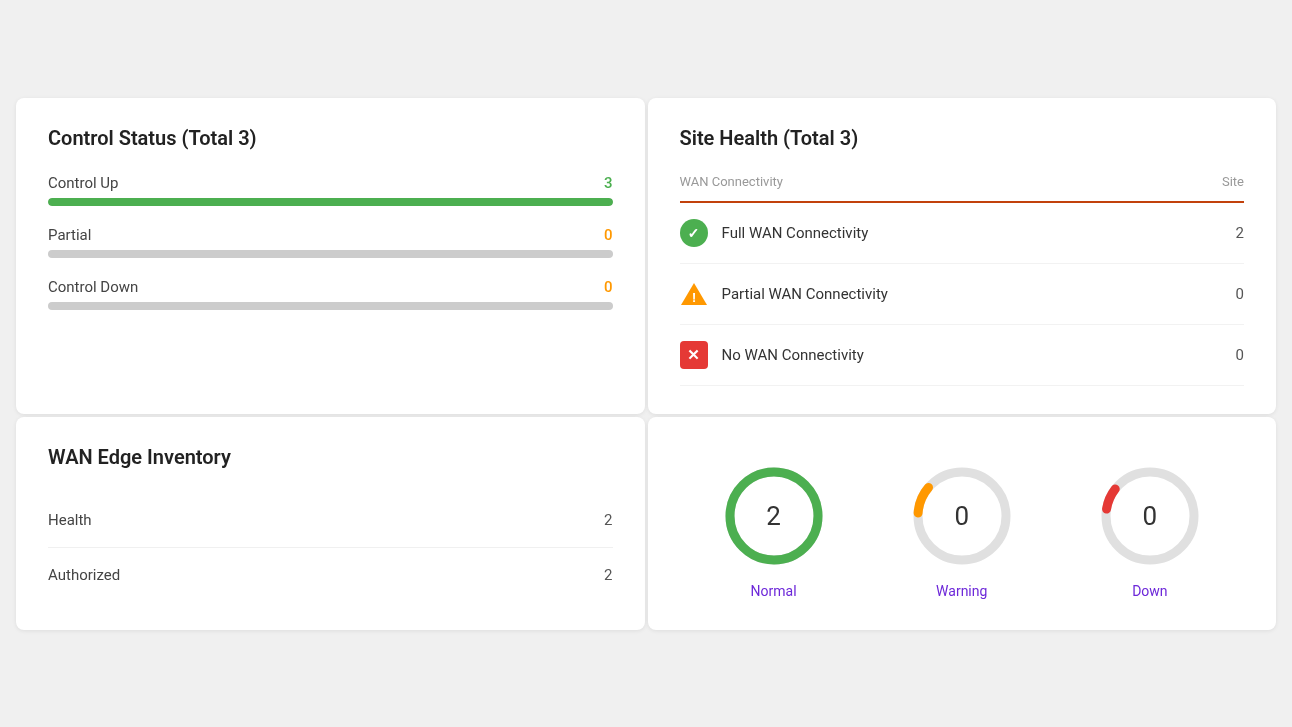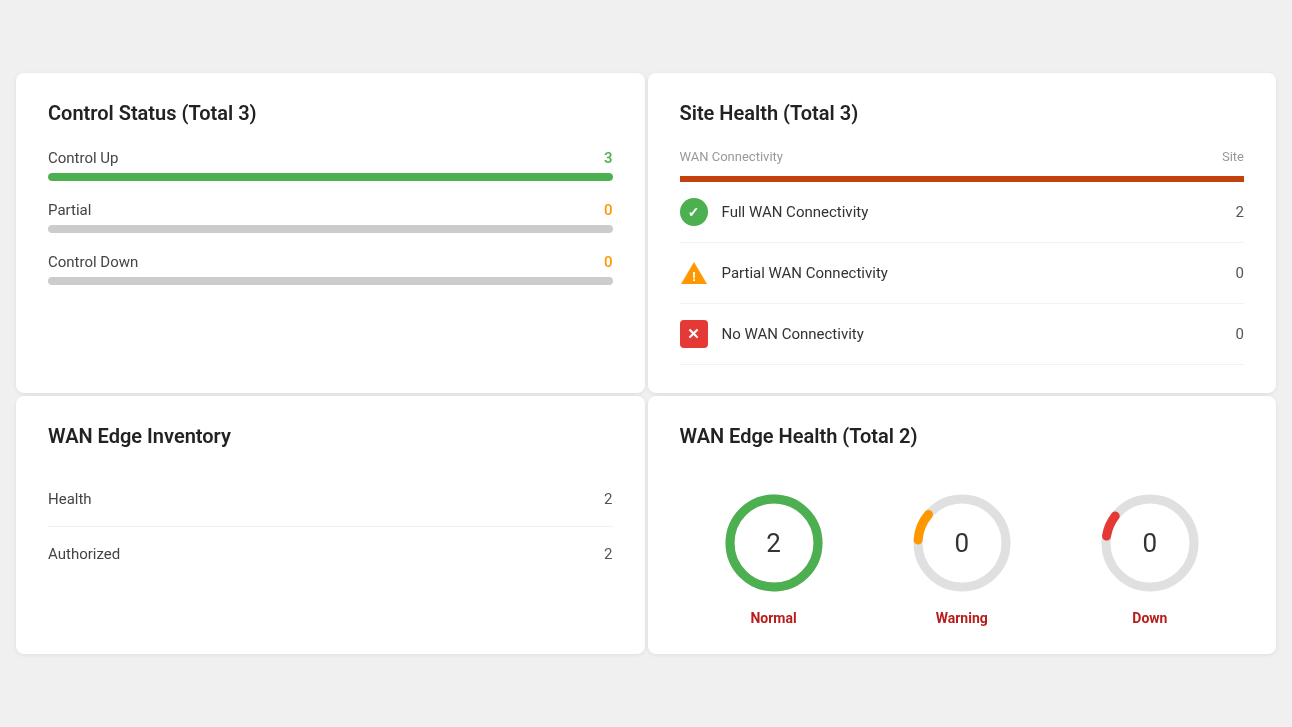--- a/index.html
+++ b/index.html
@@ -66,21 +66,21 @@
     .site-health-table {
       width: 100%;
       border-collapse: collapse;
     }
     .site-health-table th {
       text-align: left;
       font-size: 13px;
       color: #999;
       font-weight: 400;
       padding-bottom: 12px;
-      border-bottom: 6px solid #c2410c;
+      border-bottom: 2px solid #c2410c;
     }
     .site-health-table th.right { text-align: right; }
     .site-health-table td {
       padding: 16px 0;
       border-bottom: 1px solid #f2f2f2;
       font-size: 15px;
       color: #333;
     }
     .site-health-table td.right { text-align: right; color: #555; }
     .icon-row {
@@ -121,22 +121,21 @@
       padding-top: 16px;
     }
     .donut-item {
       display: flex;
       flex-direction: column;
       align-items: center;
       gap: 12px;
     }
     .donut-label {
       font-size: 14px;
-      color: #b91c1c;
-      font-weight: bold;
+      color: #6d28d9;
     }
     .donut-container {
       position: relative;
       width: 110px;
       height: 110px;
     }
     .donut-container svg {
       width: 110px;
       height: 110px;
     }
@@ -245,21 +244,20 @@
       <span>Health</span>
       <span class="inventory-value">2</span>
     </div>
     <div class="inventory-row">
       <span>Authorized</span>
       <span class="inventory-value">2</span>
     </div>
   </div>
 
   <div class="card">
-    <div class="card-title">WAN Edge Health (Total 2)</div>
     <div class="donut-row">
 
       <div class="donut-item">
         <div class="donut-container">
           <svg viewBox="0 0 110 110">
             <circle cx="55" cy="55" r="44" fill="none" stroke="#e0e0e0" stroke-width="9"></circle>
             <circle cx="55" cy="55" r="44" fill="none" stroke="#4caf50" stroke-width="9" stroke-dasharray="276.46 276.46" stroke-dashoffset="0" stroke-linecap="round" transform="rotate(-90 55 55)"></circle>
           </svg>
           <span class="donut-number">2</span>
         </div>

